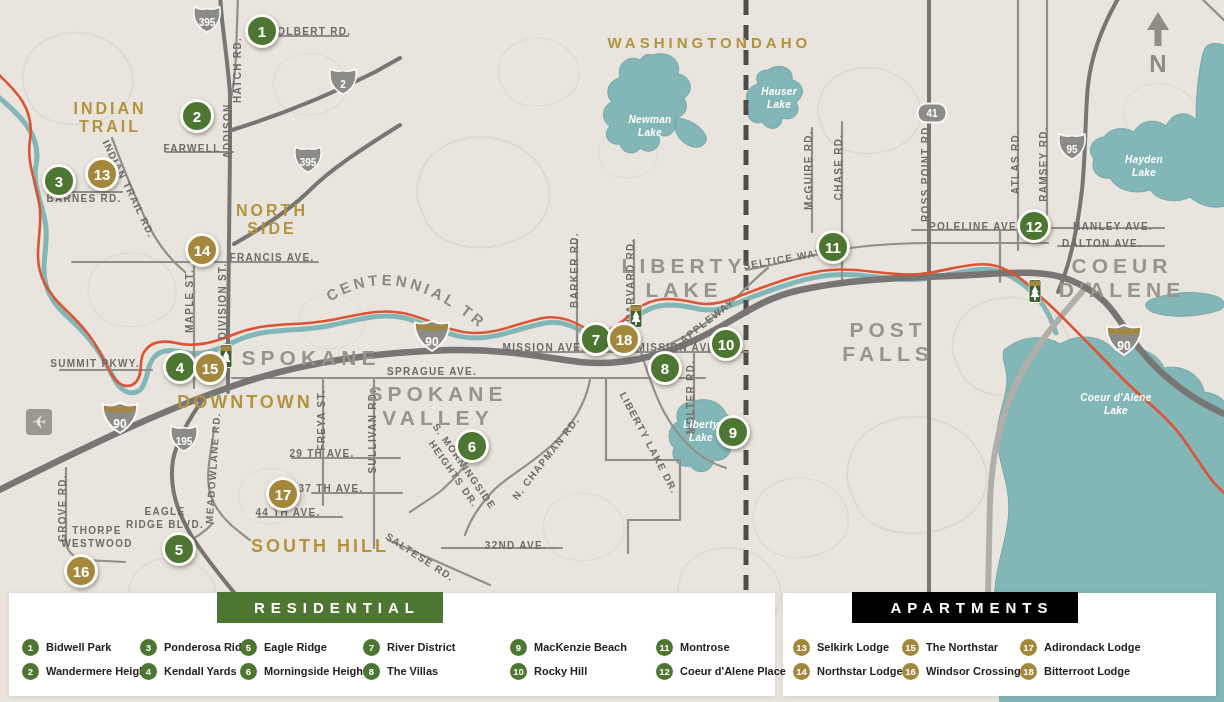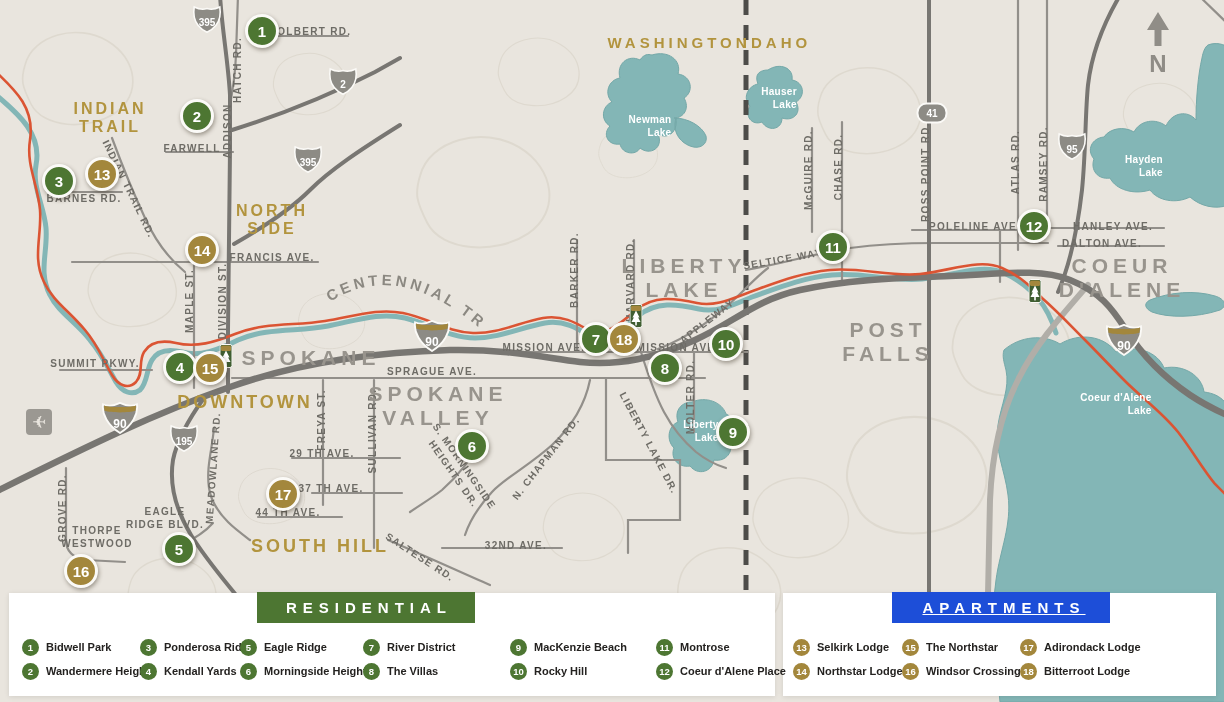--- a/index.html
+++ b/index.html
@@ -18,22 +18,22 @@
   .region{position:absolute;transform:translate(-50%,-50%);text-align:center;
     font-weight:bold;white-space:pre-line;z-index:12;line-height:1.15;}
   .region.gold{color:#b2943e;letter-spacing:3px;font-size:16px;}
   .region.gray{color:#98948d;letter-spacing:5px;font-size:20px;}
   .region.big{font-size:21px;}
   
   .rlabel{position:absolute;font-size:10px;font-weight:bold;color:#6e6c66;
     letter-spacing:1.3px;white-space:pre-line;text-align:center;z-index:11;
     line-height:1.3;transform:translate(-50%,-50%) rotate(var(--r,0deg));}
   
-  .llabel{position:absolute;color:#fff;font-size:10px;
-    font-weight:bold;text-align:right;white-space:pre-line;z-index:13;
+  .llabel{position:absolute;color:#fff;font-style:italic;font-size:10px;
+    font-weight:bold;text-align:center;white-space:pre-line;z-index:13;
     transform:translate(-50%,-50%);line-height:1.3;letter-spacing:.3px;}
   
   .shield{position:absolute;transform:translate(-50%,-50%);z-index:14;}
   .shield .shield-num{position:absolute;left:0;right:0;top:54%;
     transform:translateY(-50%);text-align:center;color:#fff;font-weight:bold;
     font-size:10px;letter-spacing:0;}
   .shield.i .shield-num{top:60%;font-size:12px;}
   .shield.pill{width:27px;height:17px;background:#8d8b85;border:2px solid #fbfaf7;
     border-radius:10px;display:flex;align-items:center;justify-content:center;}
   .shield.pill .shield-num{position:static;transform:none;font-size:10px;}
@@ -46,23 +46,23 @@
   .compass{position:absolute;left:1140px;top:12px;z-index:15;text-align:center;width:36px;}
   .compass .n-letter{color:#8f8c86;font-weight:bold;font-size:24px;line-height:.9;
     letter-spacing:0;margin-top:1px;}
   
   .legend-box{position:absolute;top:593px;height:103px;background:#fff;
     box-shadow:0 1px 5px rgba(0,0,0,.10);z-index:40;}
   #res-box{left:9px;width:766px;}
   #apt-box{left:783px;width:433px;}
   .lheader{position:absolute;top:592px;height:31px;display:flex;align-items:center;
     justify-content:center;color:#fff;font-weight:bold;font-size:15px;
-    letter-spacing:6px;z-index:42;padding-left:6px;margin-left:40px;}
+    letter-spacing:6px;z-index:42;padding-left:14px;}
   #res-header{left:217px;width:212px;background:#4d7632;}
-  #apt-header{left:852px;width:212px;background:#1d4ed8;text-decoration:underline;}
+  #apt-header{left:852px;width:212px;background:#000000;}
   .litem{position:absolute;display:flex;align-items:center;gap:7px;z-index:43;height:18px;}
   .lnum{width:17px;height:17px;border-radius:50%;color:#fff;font-size:9.5px;
     font-weight:bold;display:flex;align-items:center;justify-content:center;flex:none;}
   .lnum.g{background:#4d7632;}
   .lnum.a{background:#a3873c;}
   .ltext{font-size:11px;font-weight:bold;color:#242220;white-space:nowrap;}
 </style>
 </head>
 <body>
 

